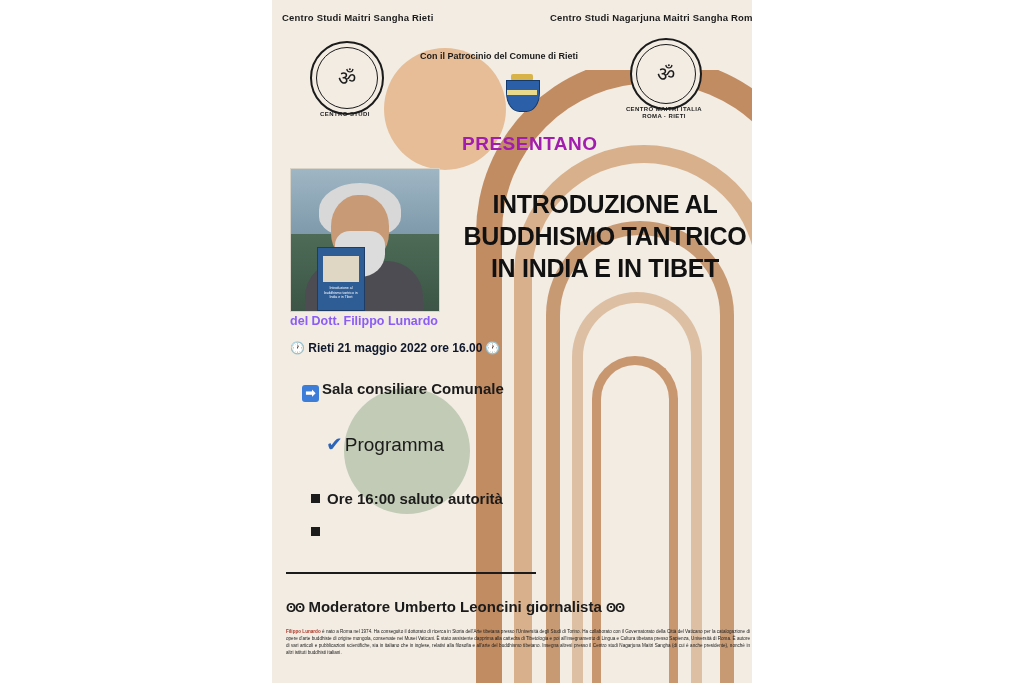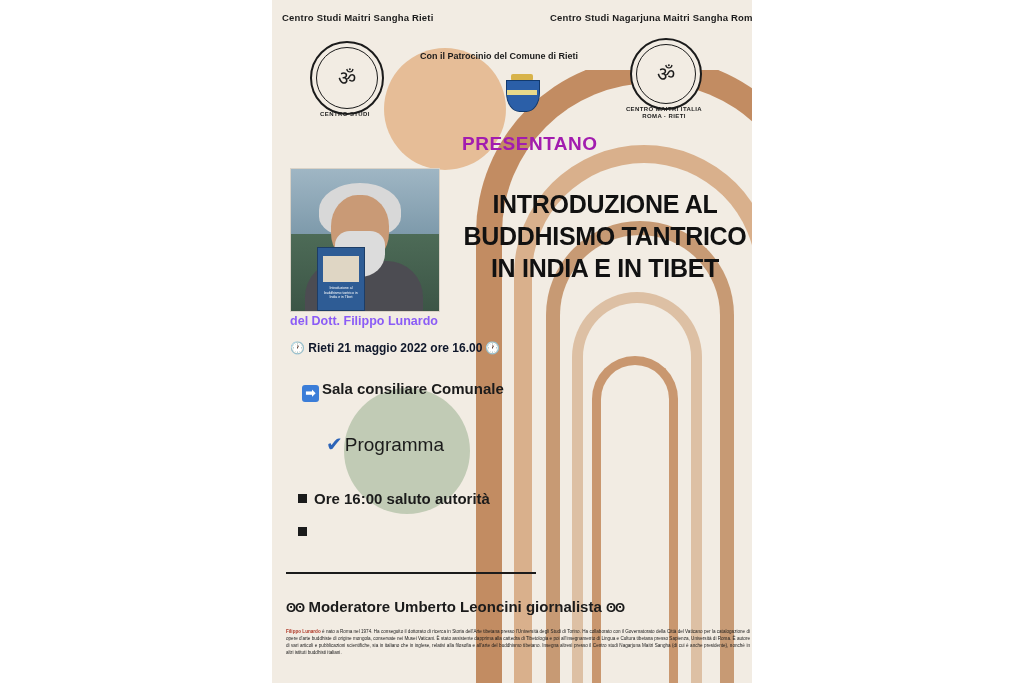--- a/index.html
+++ b/index.html
@@ -284,21 +284,21 @@
     margin-left: 40px;
   }
   .check {
     color: #2c64b8;
     font-size: 20px;
     margin-right: 2px;
   }
 
   .agenda {
     position: absolute;
-    left: 26px;
+    left: 39px;
     top: 490px;
     width: 300px;
   }
   .agenda .item {
     font-size: 15px;
     font-weight: bold;
     color: #1b1b1b;
     margin-bottom: 16px;
     white-space: nowrap;
   }

